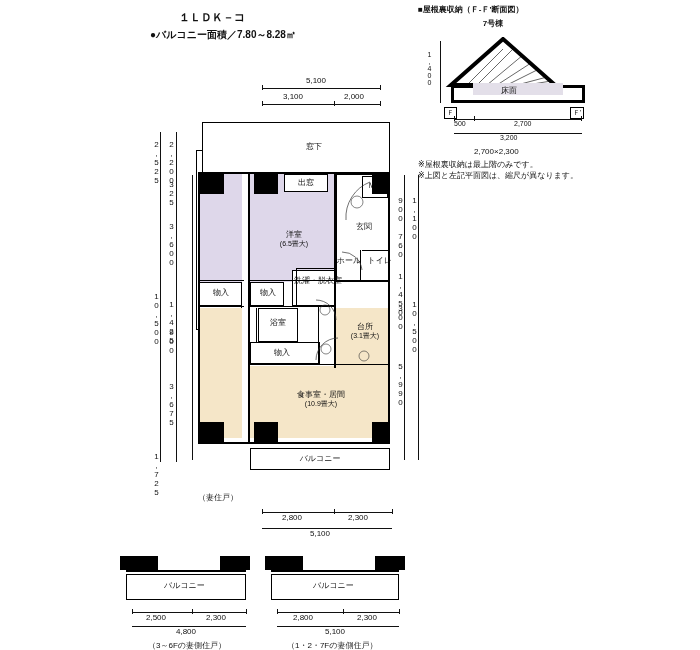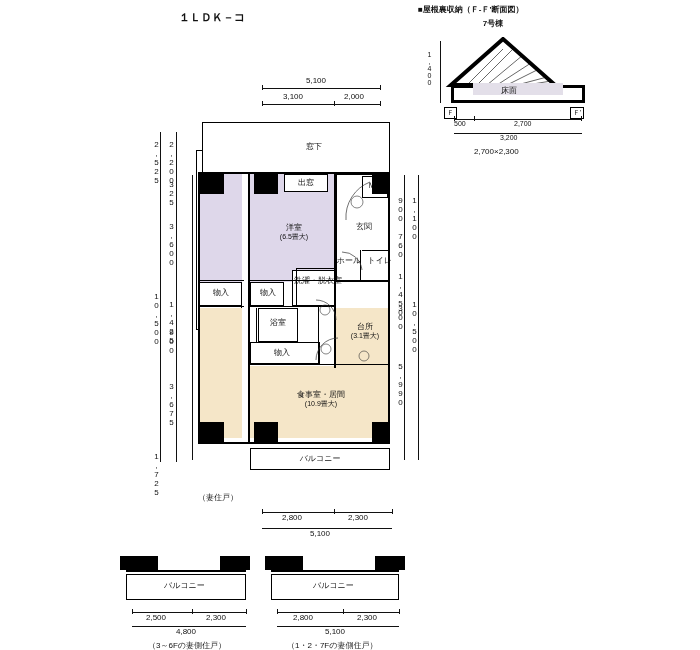--- a/index.html
+++ b/index.html
@@ -44,20 +44,21 @@
 
   .blk{position:absolute;background:#000;}
   .bal-out{position:absolute;border:1px solid #000;background:#fff;box-sizing:border-box;}
   .balloonlabel{position:absolute;font-size:8px;white-space:nowrap;}
 </style>
 </head>
 <body>
 
 <div class="abs" id="title-block">
   <div class="line t11 b">１ＬＤＫ－コ</div>
+  <div class="line t10 b">●バルコニー面積／7.80～8.28㎡</div>
 </div>
 
 <div class="abs" id="roof-block">
   <div class="t8 b">■屋根裏収納（Ｆ-Ｆ'断面図）</div>
   <div class="t8 b ctr" style="width:150px;margin-top:3px;">7号棟</div>
 
   <div style="position:relative;width:190px;height:120px;margin-top:2px;">
 
     <svg width="150" height="70" style="position:absolute;left:25px;top:6px;">
       <polygon points="60,2 112,48 8,48" fill="#ffffff" stroke="#000" stroke-width="4"></polygon>
@@ -86,20 +87,24 @@
     <div class="tick" style="left:36px;top:85px;"></div>
     <div class="tick" style="left:56px;top:85px;"></div>
     <div class="tick" style="left:163px;top:85px;"></div>
     <div class="abs t7" style="left:36px;top:89px;">500</div>
     <div class="abs t7" style="left:96px;top:89px;">2,700</div>
     <div class="dimline" style="left:36px;top:102px;width:128px;height:1px;"></div>
     <div class="abs t7" style="left:82px;top:103px;">3,200</div>
     <div class="abs t8" style="left:56px;top:116px;">2,700×2,300</div>
   </div>
 
+  <div class="note" style="margin-top:8px;">
+    <div>※屋根裏収納は最上階のみです。</div>
+    <div>※上図と左記平面図は、縮尺が異なります。</div>
+  </div>
 </div>
 
 <div class="abs">
   <div class="dimline" style="left:262px;top:88px;width:118px;height:1px;"></div>
   <div class="tick" style="left:262px;top:85px;"></div>
   <div class="tick" style="left:380px;top:85px;"></div>
   <div class="abs dimtext" style="left:306px;top:76px;">5,100</div>
 
   <div class="dimline" style="left:262px;top:104px;width:118px;height:1px;"></div>
   <div class="tick" style="left:262px;top:101px;"></div>
@@ -140,21 +145,21 @@
 
 <div class="abs" id="plan-body" style="left:196px;top:122px;width:204px;height:358px;">
 
   <div class="room white outline" style="left:0px;top:28px;width:46px;height:180px;"></div>
 
   <div class="room white outline" style="left:6px;top:0px;width:188px;height:52px;"></div>
   <div class="label" style="left:98px;top:20px;width:40px;">窓下</div>
 
   <div class="room purple" style="left:2px;top:52px;width:44px;height:108px;"></div>
   <div class="room purple" style="left:54px;top:52px;width:86px;height:108px;"></div>
-  <div class="label" style="left:72px;top:101px;width:52px;">
+  <div class="label" style="left:72px;top:108px;width:52px;">
     <span>洋室</span>
     <span class="sub">(6.5畳大)</span>
   </div>
 
   <div class="room white outline" style="left:88px;top:52px;width:44px;height:18px;"></div>
   <div class="label" style="left:92px;top:56px;width:36px;">出窓</div>
 
   <div class="room white outline" style="left:140px;top:52px;width:54px;height:108px;"></div>
   <div class="room white outline" style="left:166px;top:54px;width:26px;height:22px;"></div>
   <div class="label" style="left:168px;top:59px;width:24px;">ＭＢ</div>

